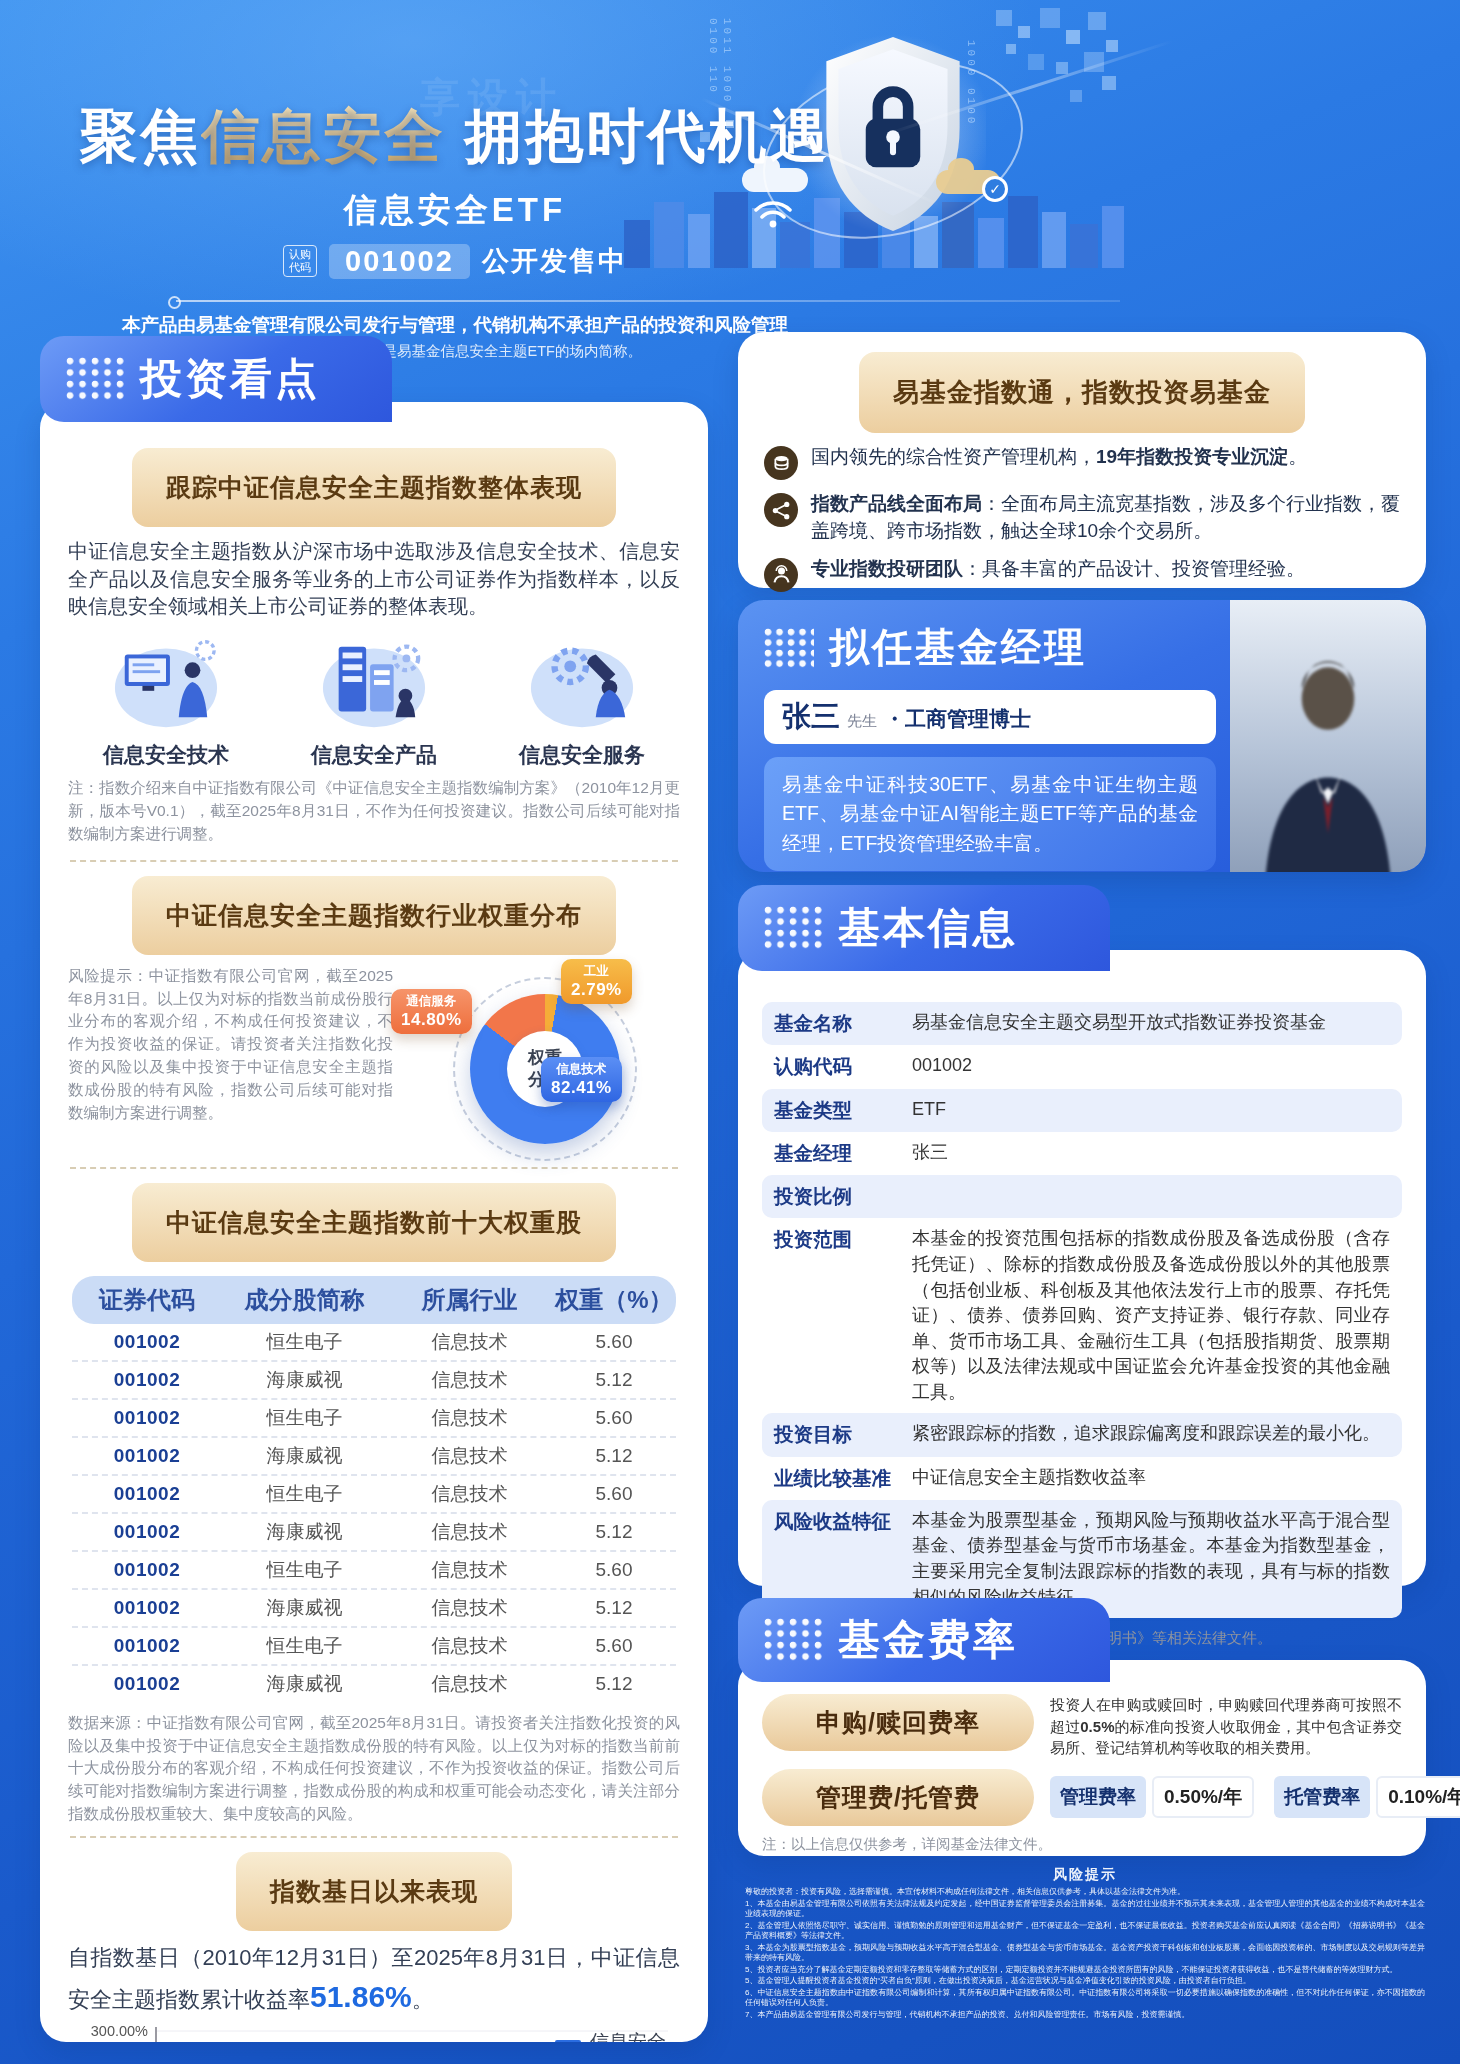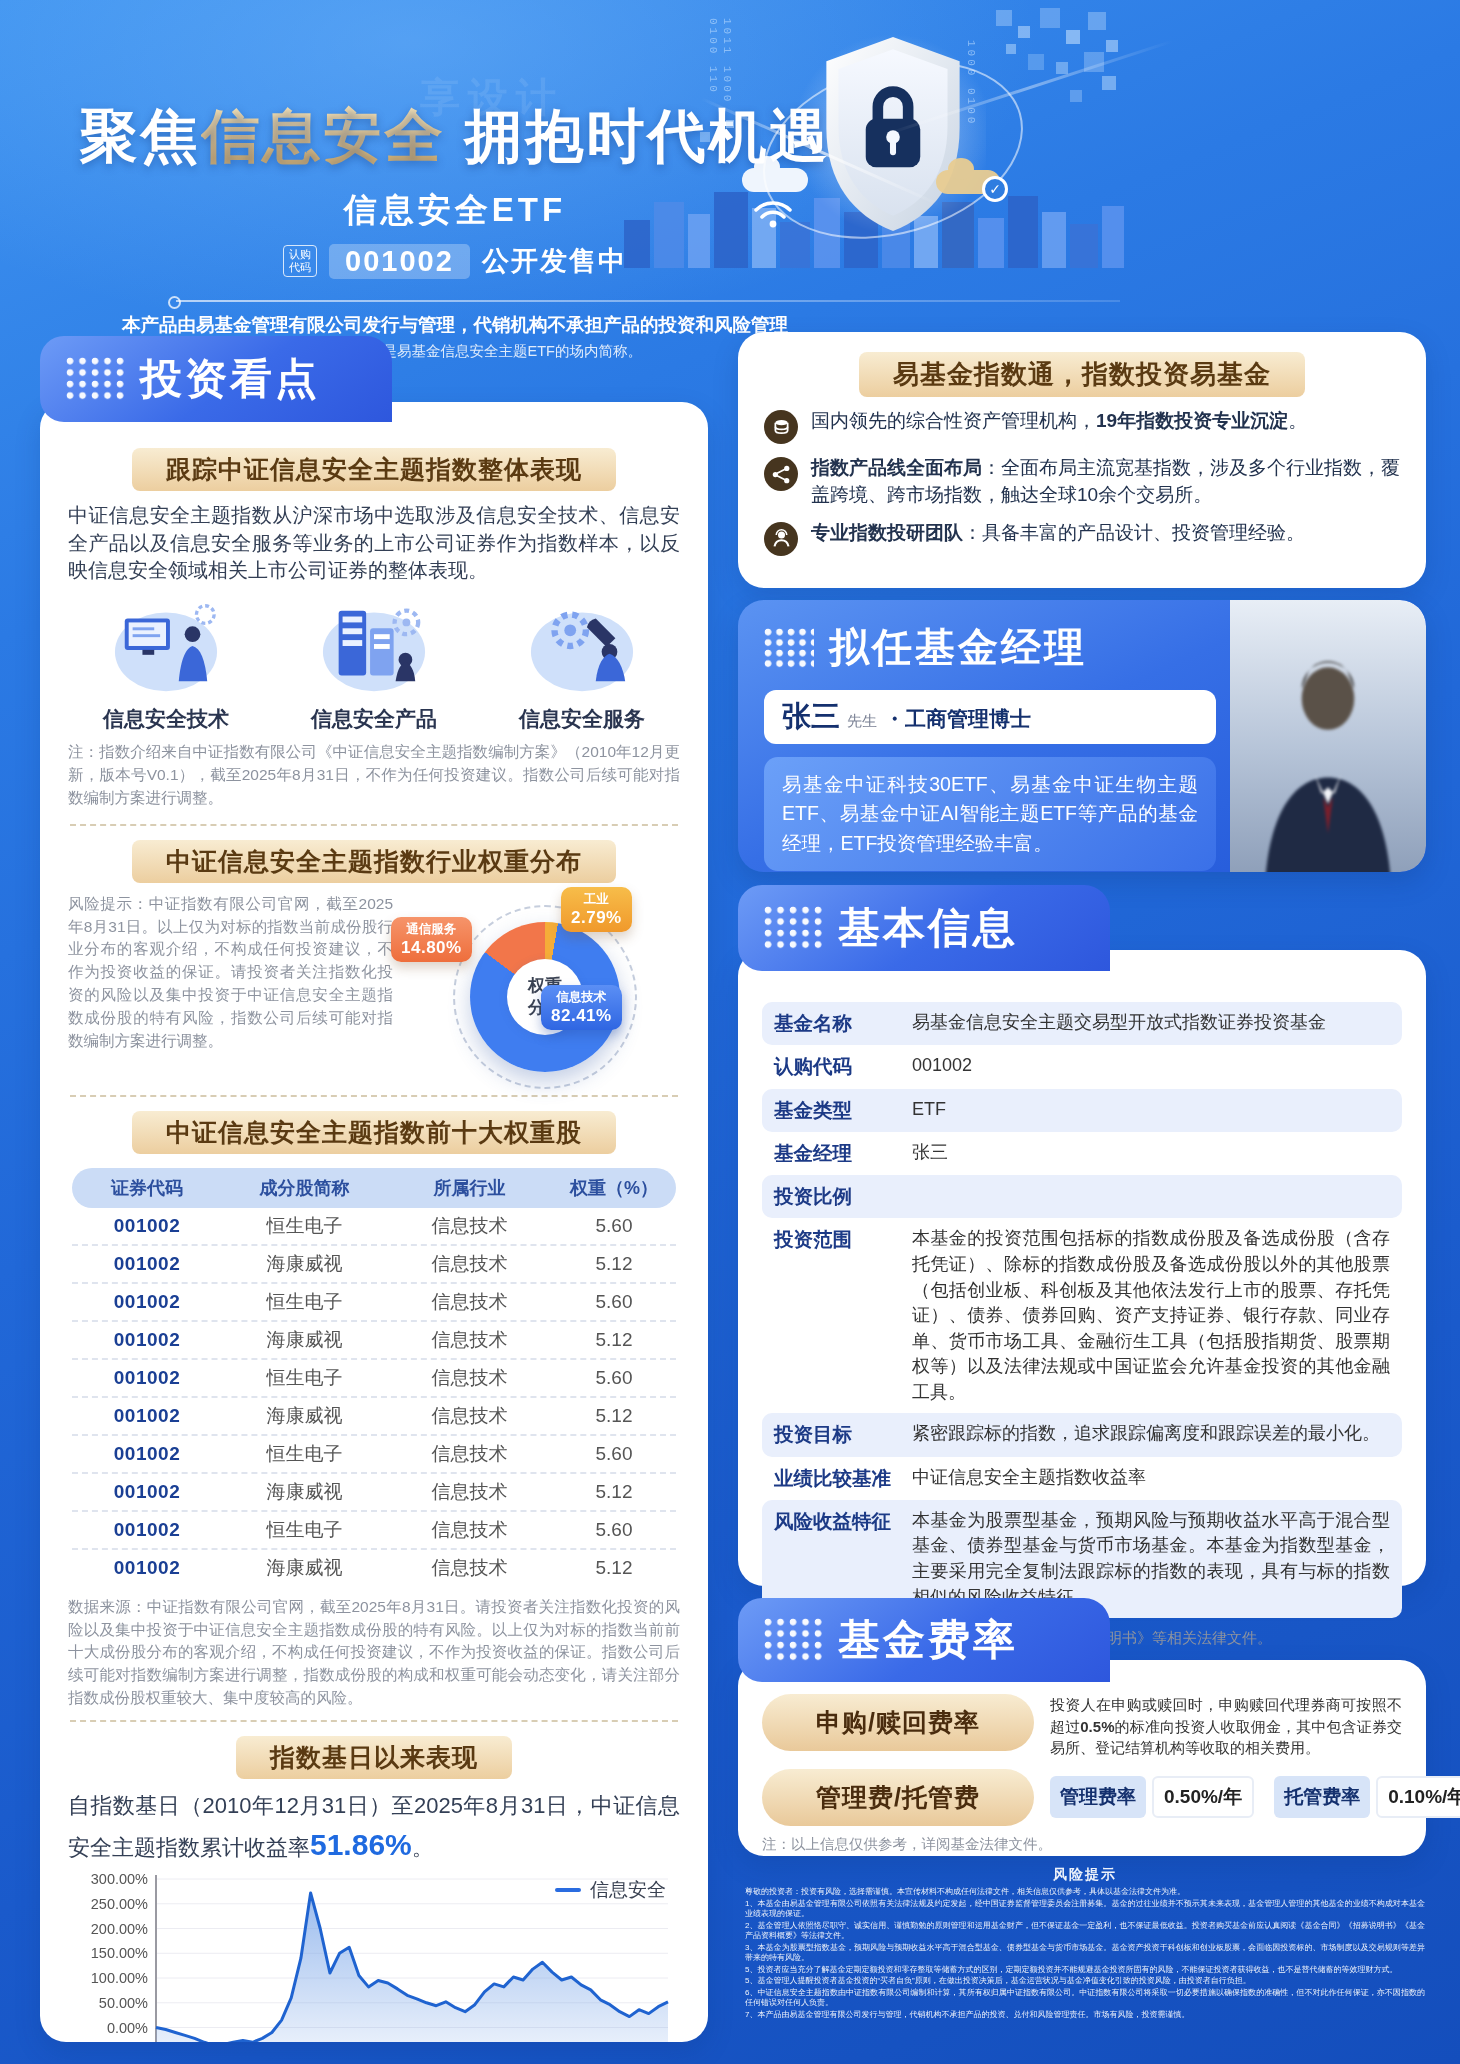--- a/index.html
+++ b/index.html
@@ -41,21 +41,21 @@
 
   
   .card { position:absolute; background:#fff; border-radius:26px; box-shadow:0 10px 26px rgba(12,48,120,.18); }
   .tab { position:absolute; display:flex; align-items:center; gap:16px; padding-left:26px;
     background:linear-gradient(145deg,#6d9bf6 0%,#3a6ae8 55%,#2e57dd 100%);
     border-radius:24px 26px 0 24px; z-index:5; color:#fff; }
   .tab-title { font-size:42px; font-weight:900; letter-spacing:3px; }
   .dots { width:58px; height:44px;
     background-image:radial-gradient(circle at 4px 4px, rgba(255,255,255,.95) 3px, rgba(255,255,255,0) 3.7px);
     background-size:12.5px 11.5px; }
-  .pill { display:block; width:fit-content; margin:0 auto; padding:5px 34px; border-radius:8px;
+  .pill { display:block; width:fit-content; margin:0 auto; padding:23px 34px; border-radius:16px;
     background:linear-gradient(180deg,#f8ecd2 0%,#ecce9f 100%); color:#5a3a12; font-size:25px; font-weight:800; letter-spacing:1px; }
   .note { font-size:15.5px; color:#8d939f; line-height:1.48; text-align:justify; }
   .dashes { border-top:2px dashed #d8cdb4; margin:14px 2px; }
 
   
   #left-card { left:40px; top:402px; width:668px; height:1640px; overflow:hidden; padding:46px 28px 0; }
   #left-tab { left:40px; top:336px; width:352px; height:86px; }
   .para { font-size:20px; color:#333f55; line-height:1.38; text-align:justify; margin-top:11px; }
   .ill-row { margin-top:6px; display:flex; align-items:center; justify-content:space-between; }
   .ill { width:196px; text-align:center; }
@@ -71,21 +71,21 @@
   .pie-hole { position:absolute; left:62px; top:66px; width:76px; height:76px; border-radius:50%; background:#fff; display:flex; flex-direction:column; align-items:center; justify-content:center; font-size:17px; font-weight:800; color:#3a4252; line-height:1.25; box-shadow:0 2px 8px rgba(60,95,170,.18); }
   .pie-pill { position:absolute; border-radius:10px; padding:4px 10px; color:#fff; text-align:center; box-shadow:0 6px 12px rgba(120,80,40,.25); z-index:3; }
   .pie-pill .pl { display:block; font-size:12.5px; font-weight:700; }
   .pie-pill .pv { display:block; font-size:17px; font-weight:800; letter-spacing:.5px; }
   #pill-industry { left:116px; top:-6px; background:linear-gradient(180deg,#f7bd4a,#f0992b); }
   #pill-telecom { left:-54px; top:24px; background:linear-gradient(180deg,#f6946a,#ee6e3c); }
   #pill-it { left:96px; top:92px; background:linear-gradient(180deg,#5b8ff5,#2f66e2); box-shadow:0 6px 12px rgba(40,80,170,.35); }
 
   .h-table { margin:14px 4px 0; }
   .hrow { display:grid; grid-template-columns:150px 165px 165px 1fr; text-align:center; align-items:center; }
-  .h-head { background:#cbdcf6; border-radius:22px; padding:8px 0; font-size:18px; font-weight:800; color:#2c4f9e; }
+  .h-head { background:#cbdcf6; border-radius:22px; padding:8px 0; font-size:24px; font-weight:800; color:#2c4f9e; }
   .h-body .hrow { padding:5px 0; border-bottom:2px dashed #dfe4ee; font-size:19px; color:#555; }
   .h-body .hrow:last-child { border-bottom:none; }
   .h-body .c0 { font-weight:800; color:#1a3f94; letter-spacing:.5px; }
 
   .s4para { font-size:22px; color:#333f55; line-height:1.5; text-align:justify; margin-top:10px; }
   .hl { color:#1f6ae0; font-weight:900; font-size:30px; }
   .chart-box { position:relative; margin-top:2px; }
   .legend { position:absolute; right:14px; top:8px; display:flex; align-items:center; gap:9px; z-index:2; }
   .legend-line { width:26px; height:4px; background:#2a6ce0; border-radius:2px; }
   .legend-label { font-size:19px; color:#3a4252; }

